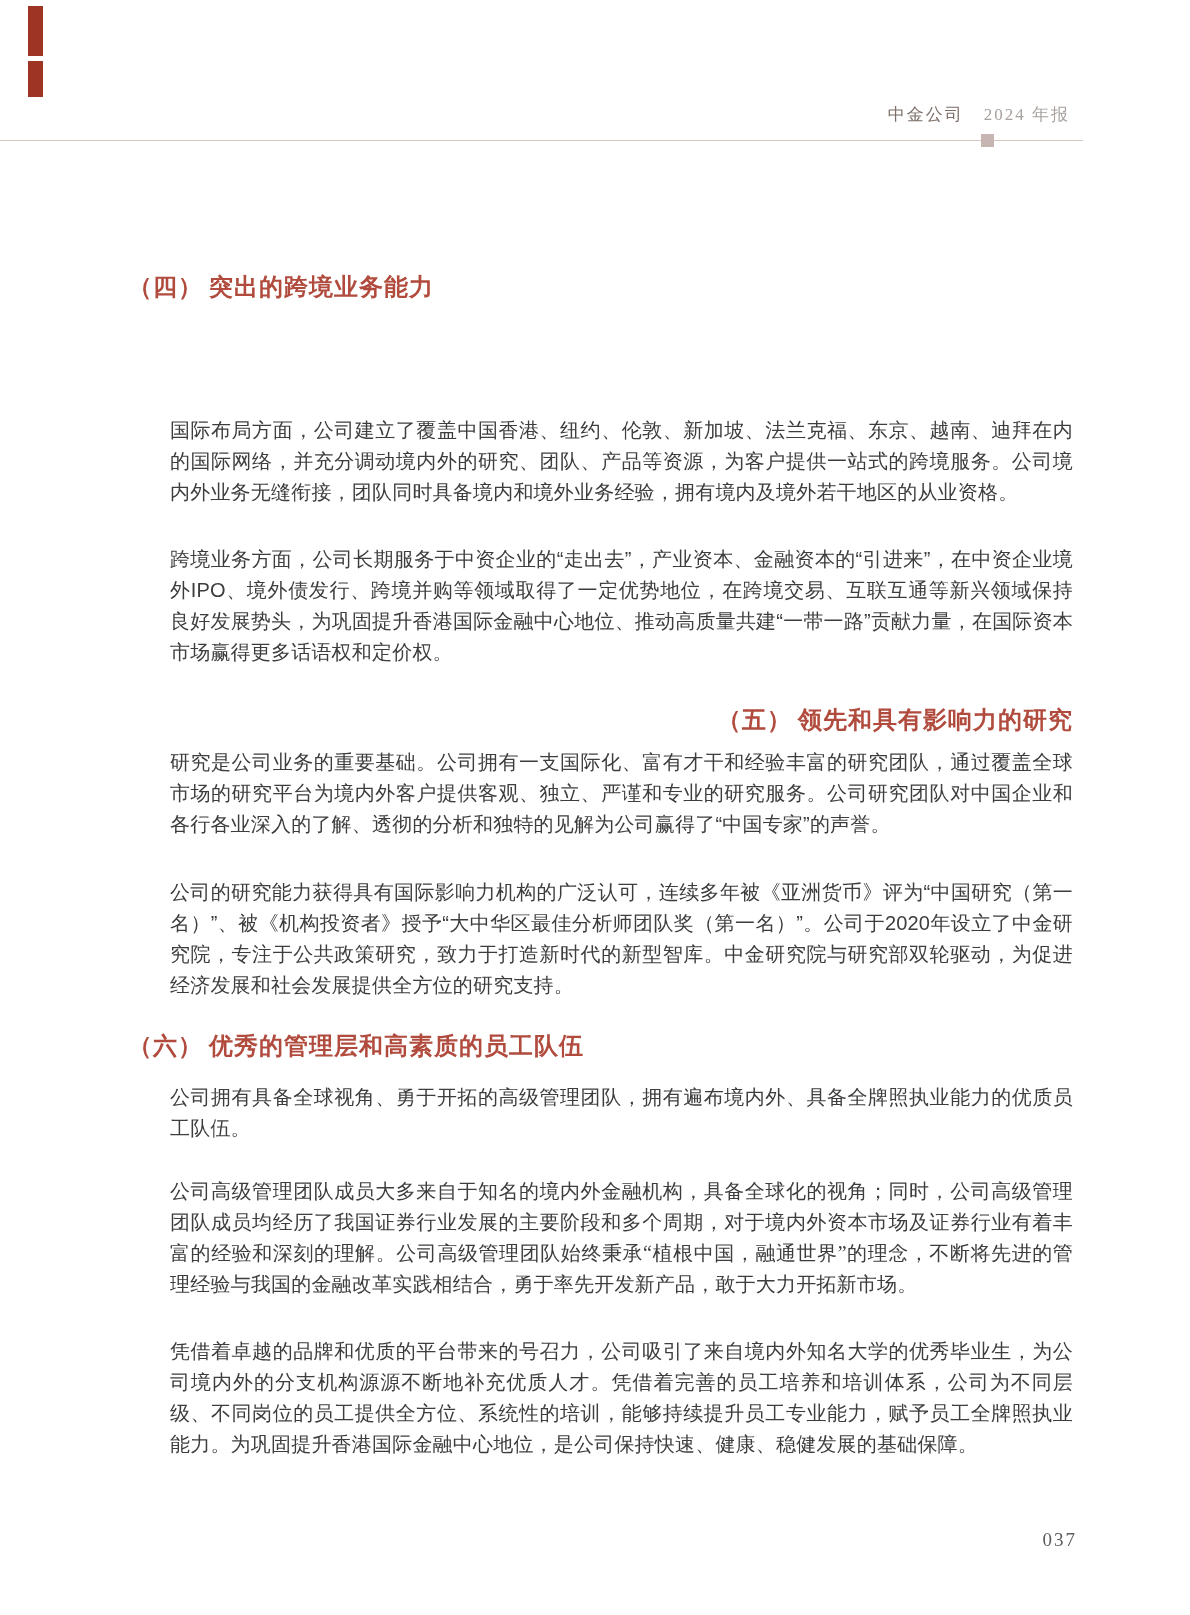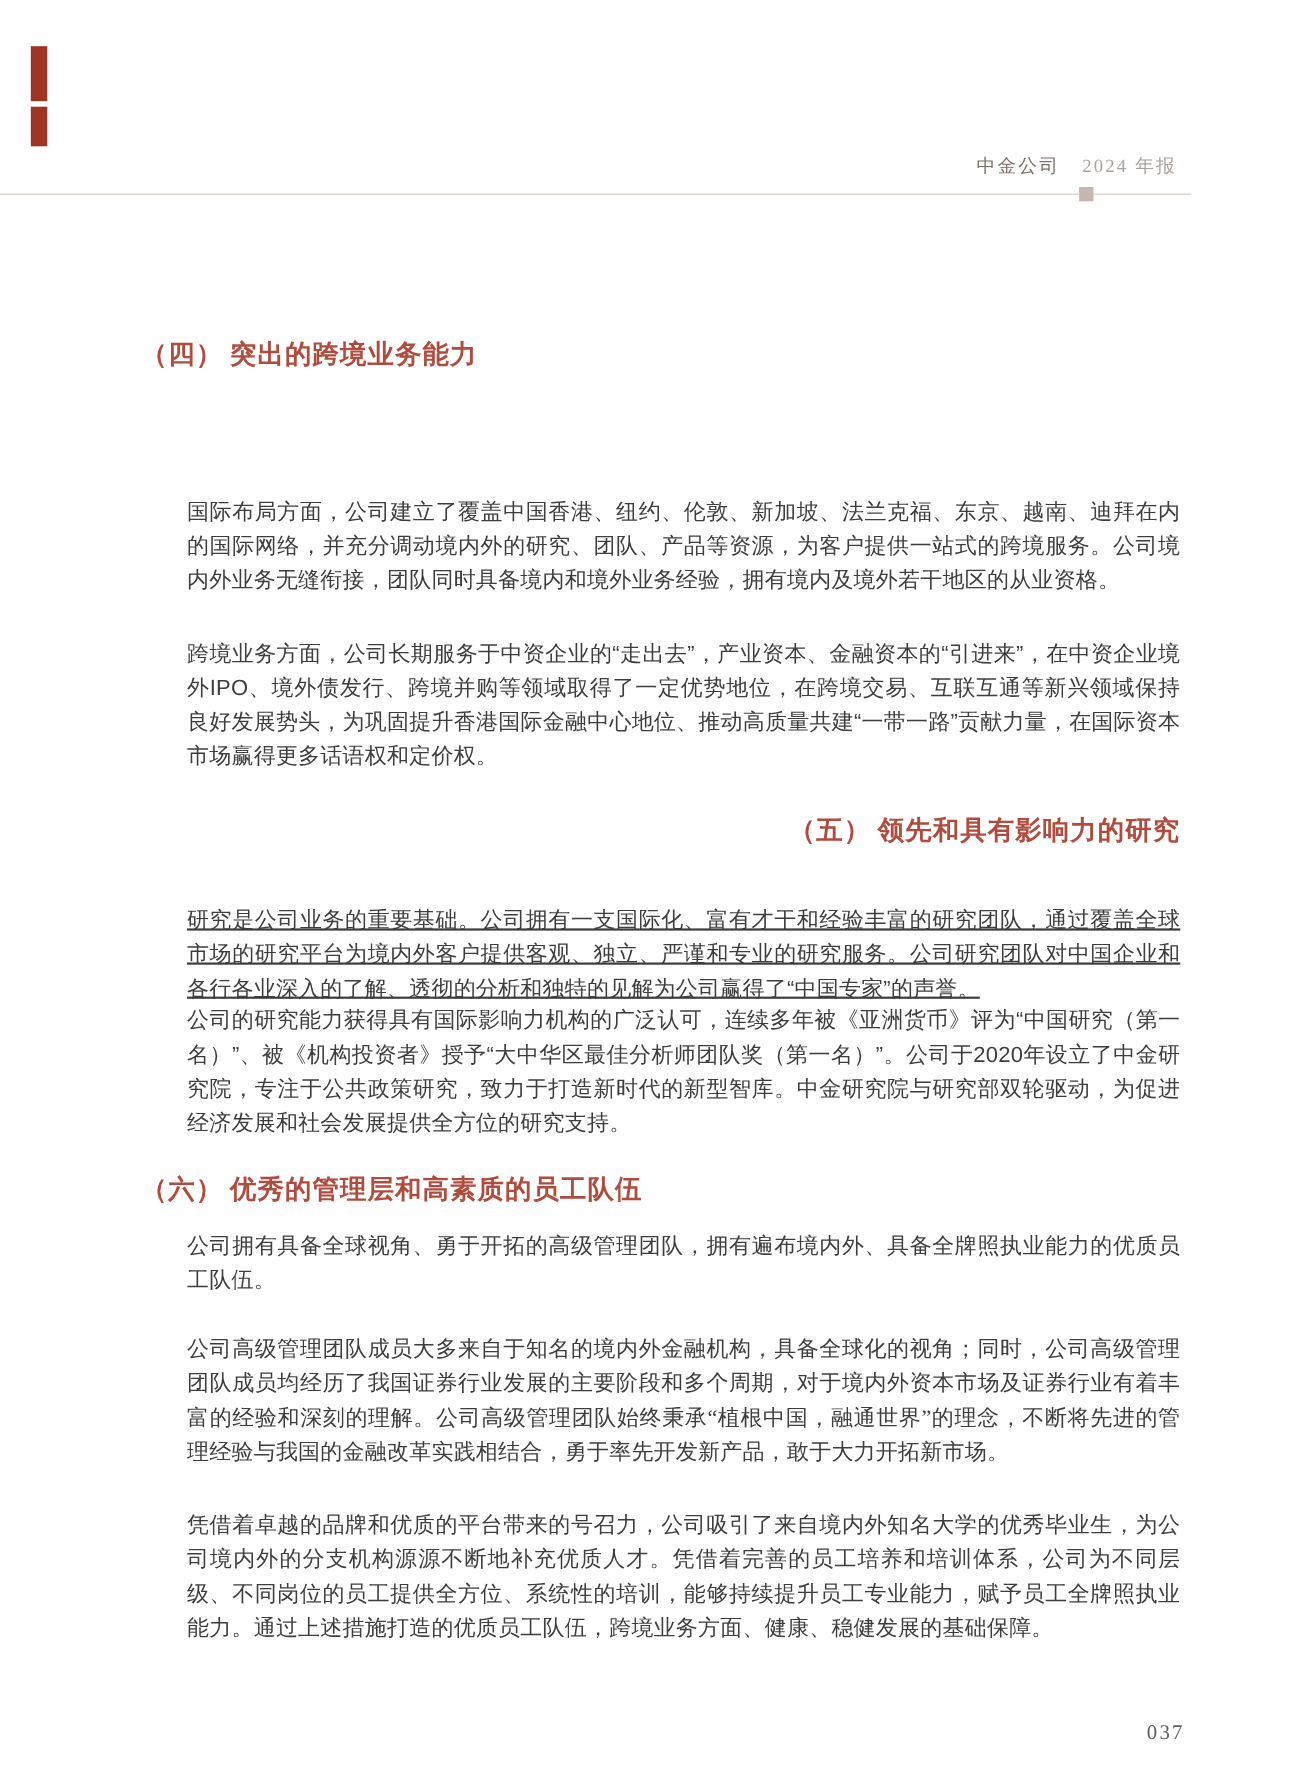--- a/index.html
+++ b/index.html
@@ -7,21 +7,20 @@
     padding: 0;
     background: #ffffff;
   }
   .page {
     position: relative;
     width: 1190px;
     height: 1580px;
     background: #ffffff;
     overflow: hidden;
     font-family: "Liberation Sans", "DejaVu Sans", sans-serif;
-    margin-top: 36px;
   }
 
   
   .edge-mark {
     position: absolute;
     left: 28px;
     width: 15px;
     background: #9e3423;
   }
   .edge-mark.m1 { top: 6px;  height: 50px; }
@@ -87,21 +86,21 @@
     font-size: 20px;
     line-height: 31px;
     color: #3d3d3d;
     text-align: justify;
     text-justify: inter-ideograph;
     letter-spacing: 0.2px;
   }
   .p-s4-0 { top: 320px; }
   .p-s4-1 { top: 415px; }
   .p-s4-2 { top: 544px; }
-  .p-s5-0 { top: 786px; text-decoration: underline; }
+  .p-s5-0 { top: 747px; }
   .p-s5-1 { top: 877px; }
   .p-s6-0 { top: 1082px; }
   .p-s6-1 { top: 1176px; font-family: Liberation Serif, serif; }
   .p-s6-2 { top: 1336px; }
 
   
   .page-number {
     position: absolute;
     top: 1529px;
     right: 113px;
@@ -133,17 +132,17 @@
   <p class="body-para p-s4-1">国际布局方面，公司建立了覆盖中国香港、纽约、伦敦、新加坡、法兰克福、东京、越南、迪拜在内的国际网络，并充分调动境内外的研究、团队、产品等资源，为客户提供一站式的跨境服务。公司境内外业务无缝衔接，团队同时具备境内和境外业务经验，拥有境内及境外若干地区的从业资格。</p>
   <p class="body-para p-s4-2">跨境业务方面，公司长期服务于中资企业的“走出去”，产业资本、金融资本的“引进来”，在中资企业境外IPO、境外债发行、跨境并购等领域取得了一定优势地位，在跨境交易、互联互通等新兴领域保持良好发展势头，为巩固提升香港国际金融中心地位、推动高质量共建“一带一路”贡献力量，在国际资本市场赢得更多话语权和定价权。</p>
 
   <h2 class="sec-heading h-s5"><span class="sec-num">（五）</span><span>领先和具有影响力的研究</span></h2>
   <p class="body-para p-s5-0">研究是公司业务的重要基础。公司拥有一支国际化、富有才干和经验丰富的研究团队，通过覆盖全球市场的研究平台为境内外客户提供客观、独立、严谨和专业的研究服务。公司研究团队对中国企业和各行各业深入的了解、透彻的分析和独特的见解为公司赢得了“中国专家”的声誉。</p>
   <p class="body-para p-s5-1">公司的研究能力获得具有国际影响力机构的广泛认可，连续多年被《亚洲货币》评为“中国研究（第一名）”、被《机构投资者》授予“大中华区最佳分析师团队奖（第一名）”。公司于2020年设立了中金研究院，专注于公共政策研究，致力于打造新时代的新型智库。中金研究院与研究部双轮驱动，为促进经济发展和社会发展提供全方位的研究支持。</p>
 
   <h2 class="sec-heading h-s6"><span class="sec-num">（六）</span><span>优秀的管理层和高素质的员工队伍</span></h2>
   <p class="body-para p-s6-0">公司拥有具备全球视角、勇于开拓的高级管理团队，拥有遍布境内外、具备全牌照执业能力的优质员工队伍。</p>
   <p class="body-para p-s6-1">公司高级管理团队成员大多来自于知名的境内外金融机构，具备全球化的视角；同时，公司高级管理团队成员均经历了我国证券行业发展的主要阶段和多个周期，对于境内外资本市场及证券行业有着丰富的经验和深刻的理解。公司高级管理团队始终秉承“植根中国，融通世界”的理念，不断将先进的管理经验与我国的金融改革实践相结合，勇于率先开发新产品，敢于大力开拓新市场。</p>
-  <p class="body-para p-s6-2">凭借着卓越的品牌和优质的平台带来的号召力，公司吸引了来自境内外知名大学的优秀毕业生，为公司境内外的分支机构源源不断地补充优质人才。凭借着完善的员工培养和培训体系，公司为不同层级、不同岗位的员工提供全方位、系统性的培训，能够持续提升员工专业能力，赋予员工全牌照执业能力。通过上述措施打造的优质员工队伍，跨境业务方面、健康、稳健发展的基础保障。</p>
+  <p class="body-para p-s6-2">凭借着卓越的品牌和优质的平台带来的号召力，公司吸引了来自境内外知名大学的优秀毕业生，为公司境内外的分支机构源源不断地补充优质人才。凭借着完善的员工培养和培训体系，公司为不同层级、不同岗位的员工提供全方位、系统性的培训，能够持续提升员工专业能力，赋予员工全牌照执业能力。为巩固提升香港国际金融中心地位，是公司保持快速、健康、稳健发展的基础保障。</p>
 
   <div class="page-number">037</div>
 
 </div>
 
 </body></html>

